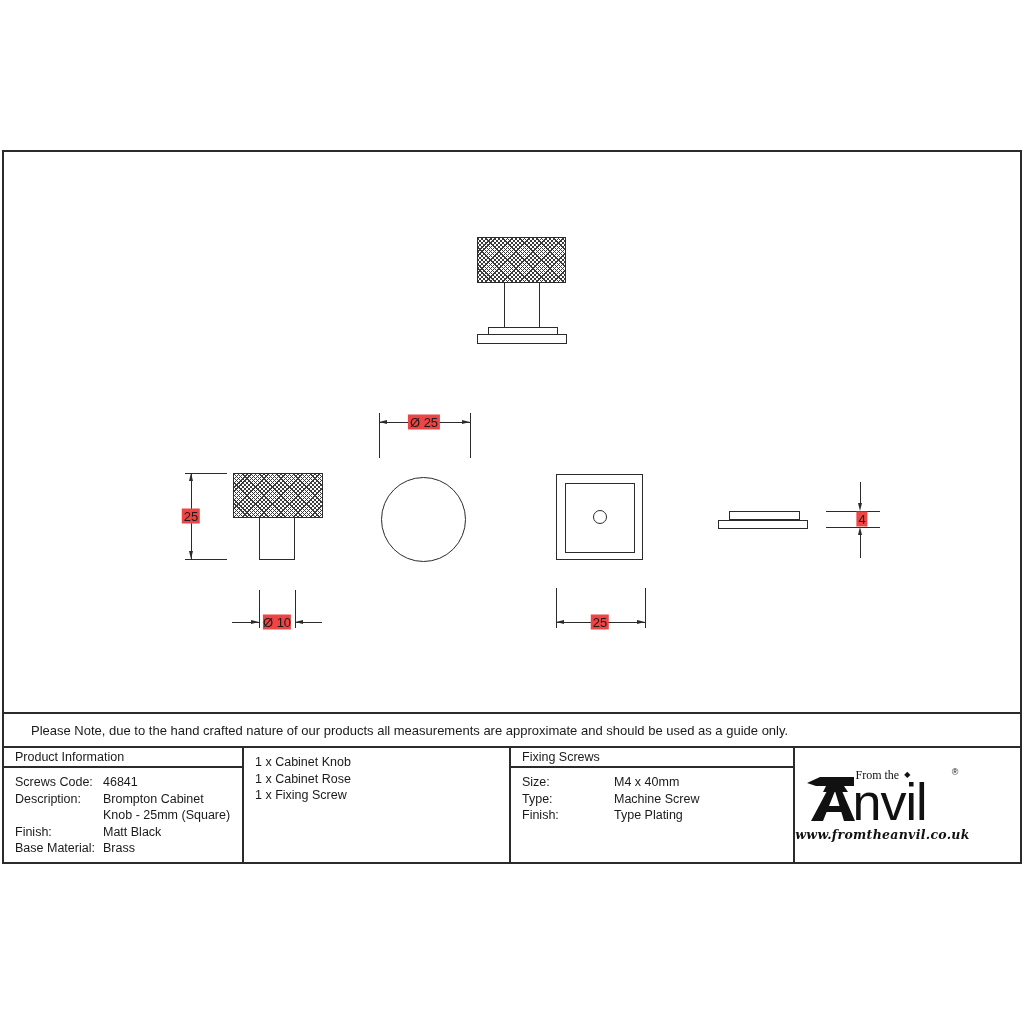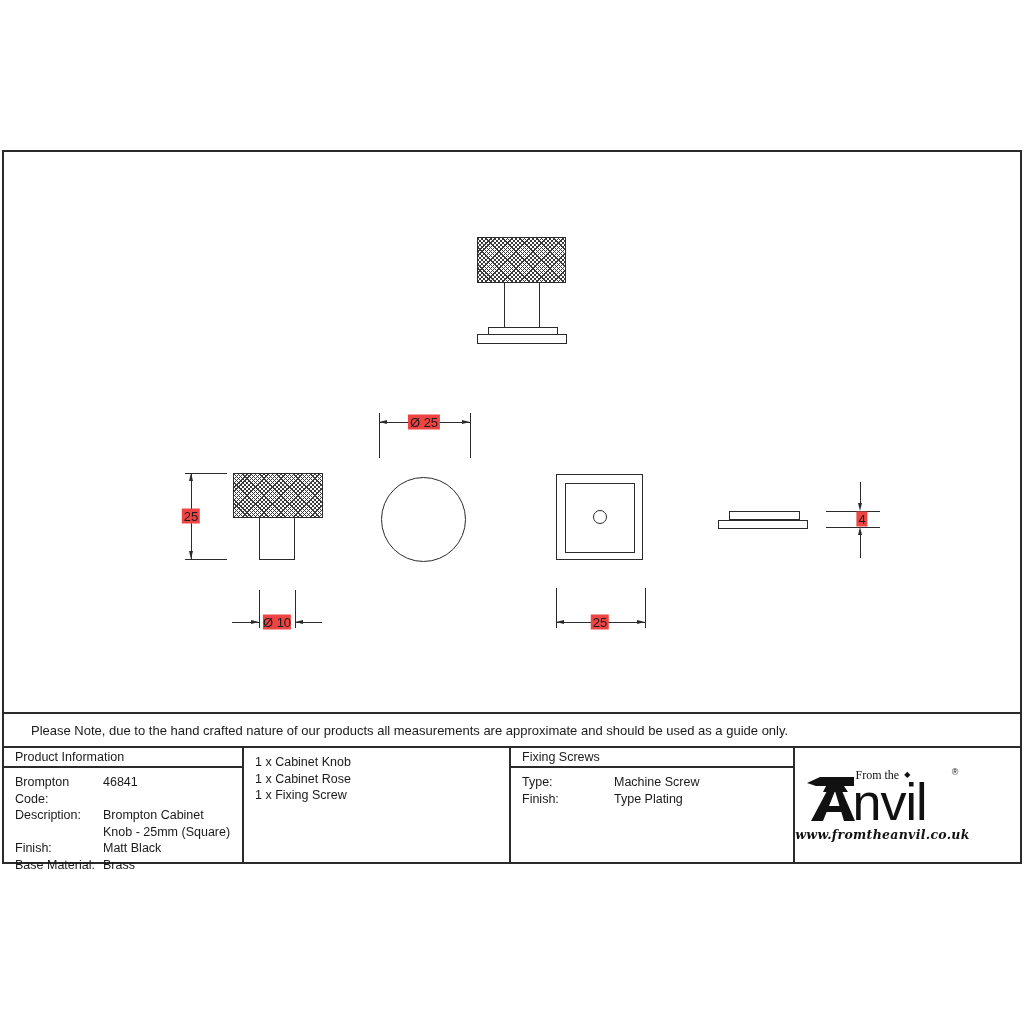--- a/index.html
+++ b/index.html
@@ -131,21 +131,21 @@
   </div>
 
   <div class="spec-table">
 
     <div class="col col1 col-border">
       <div class="col-header">
         <span>Product Information</span>
       </div>
       <div class="col-body">
         <div class="kv">
-          <span class="k">Brompton Code:</span>
+          <span class="k">Screws Code:</span>
           <span class="v">46841</span>
         </div>
         <div class="kv">
           <span class="k">Description:</span>
           <span class="v">Brompton Cabinet Knob - 25mm (Square)</span>
         </div>
         <div class="kv">
           <span class="k">Finish:</span>
           <span class="v">Matt Black</span>
         </div>
@@ -162,20 +162,24 @@
         <div>1 x Cabinet Rose</div>
         <div>1 x Fixing Screw</div>
       </div>
     </div>
 
     <div class="col col3 col-border">
       <div class="col-header">
         <span>Fixing Screws</span>
       </div>
       <div class="col-body">
+        <div class="kv">
+          <span class="k">Size:</span>
+          <span class="v">M4 x 40mm</span>
+        </div>
         <div class="kv">
           <span class="k">Type:</span>
           <span class="v">Machine Screw</span>
         </div>
         <div class="kv">
           <span class="k">Finish:</span>
           <span class="v">Type Plating</span>
         </div>
       </div>
     </div>

